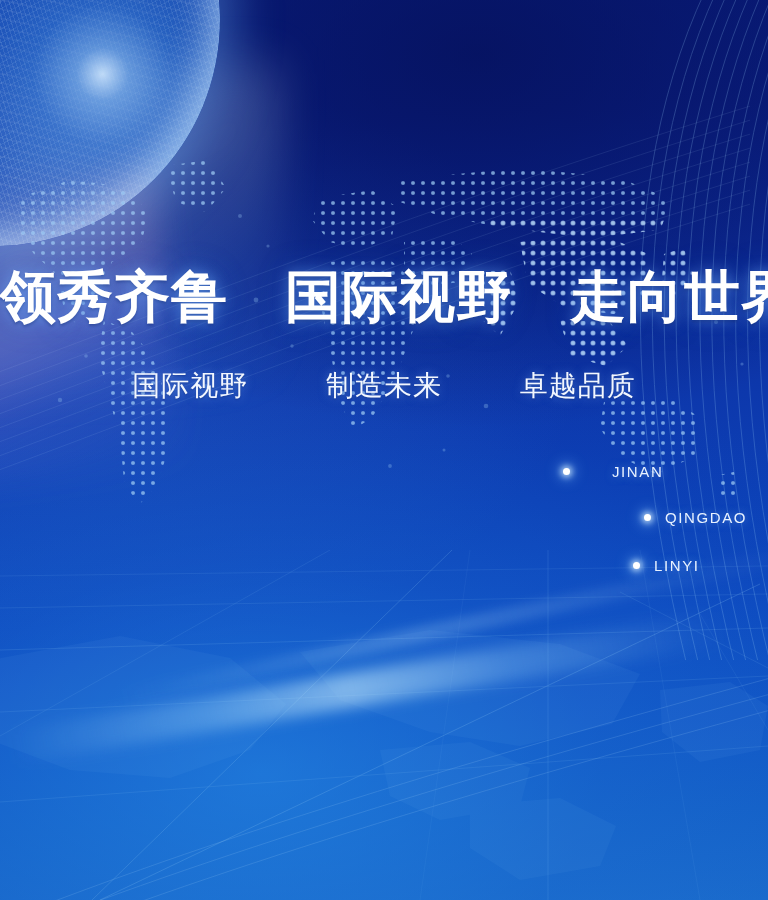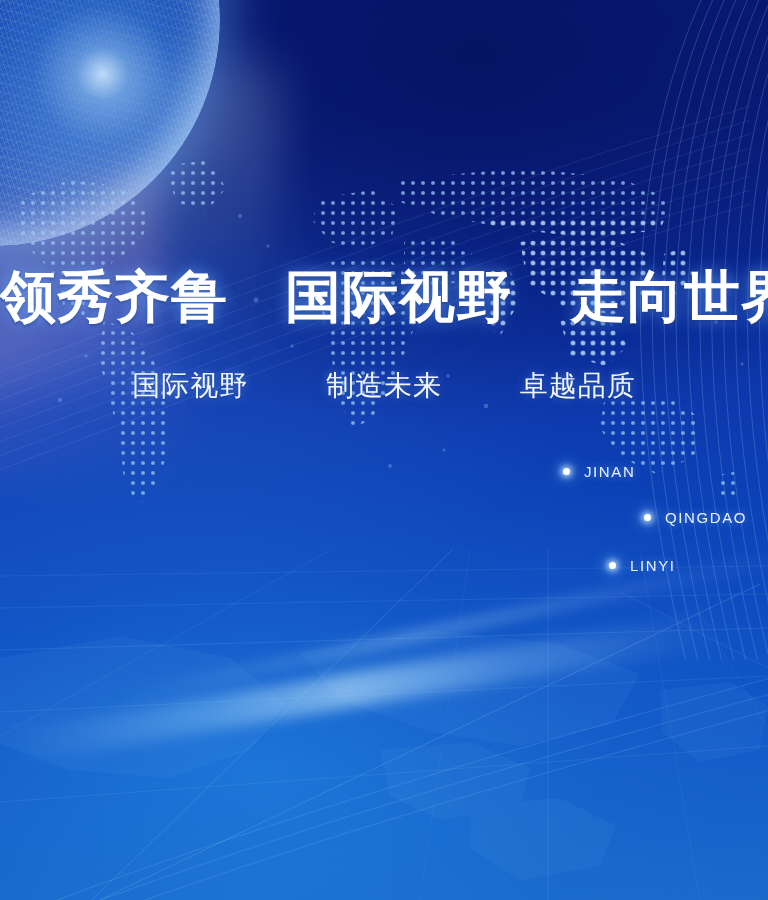--- a/index.html
+++ b/index.html
@@ -311,23 +311,23 @@
     flex: 0 0 auto;
   }
   .city-label {
     margin-left: 14px;
     color: #e8f2ff;
     font-family: "Liberation Sans", sans-serif;
     font-size: 15px;
     letter-spacing: 1.6px;
     text-shadow: 0 0 8px rgba(150,200,255,0.55);
   }
-  .city-jinan   { left: 563px; top: 463px; }
+  .city-jinan   { left: 563px; top: 463px; gap: 28px; }
   .city-qingdao { left: 614px; top: 509px; padding-left: 30px; }
-  .city-linyi   { left: 609px; top: 557px; }
+  .city-linyi   { left: 633px; top: 557px; }
 </style>
 </head>
 <body>
 
 <div class="banner">
 
   <div class="bg-base"></div>
   <div class="bg-radial"></div>
   <div class="bg-vignette"></div>
 

